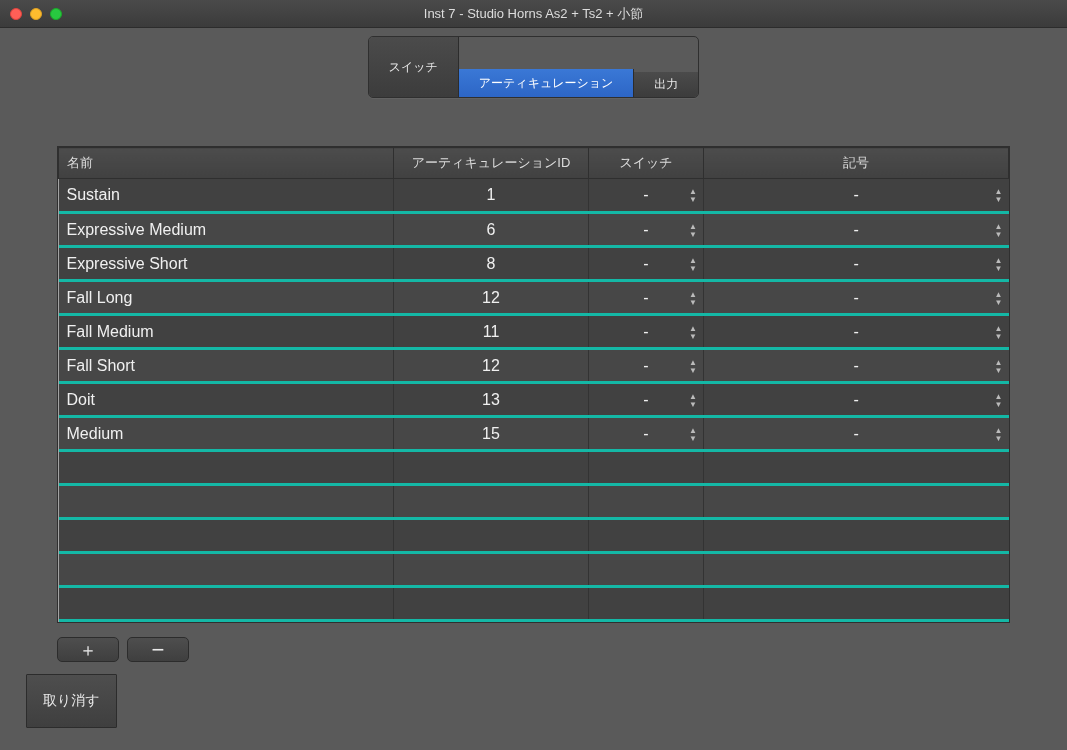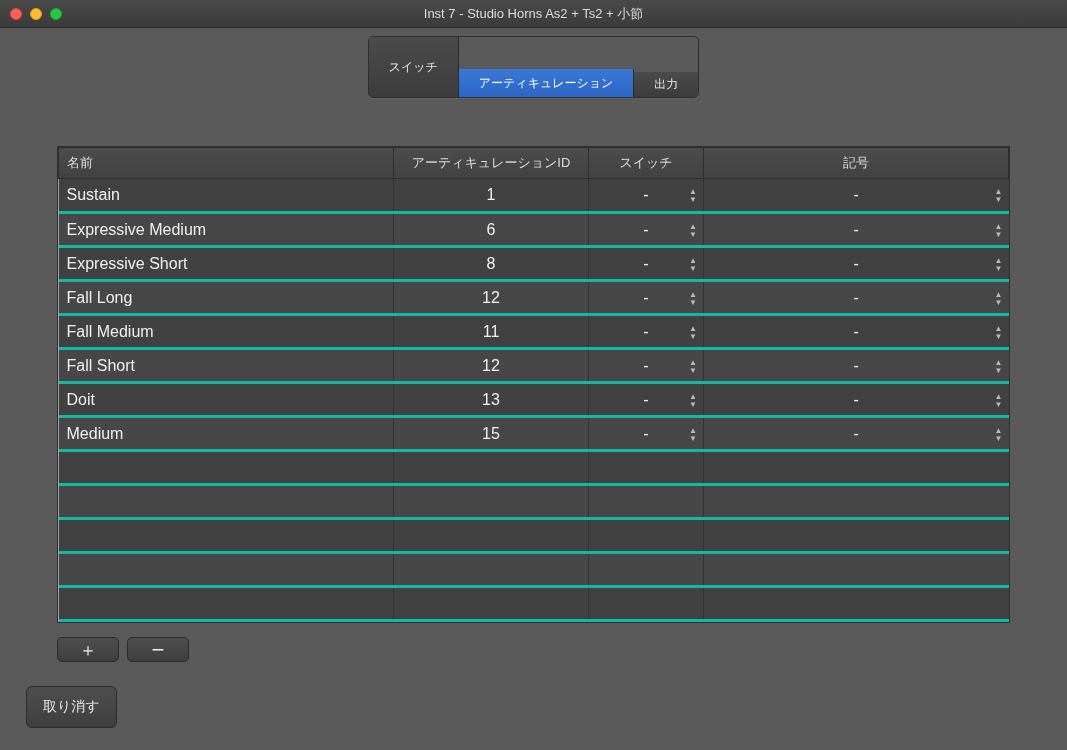--- a/index.html
+++ b/index.html
@@ -93,21 +93,21 @@
     .pill-btn {
       width:62px; height:25px; border-radius:5px;
       background:linear-gradient(#4e4e4e,#3f3f3f);
       border:1px solid #2c2c2c; color:#eaeaea;
       font-size:18px; line-height:1; cursor:pointer;
       display:flex; align-items:center; justify-content:center;
     }
     .pill-btn.minus { font-size:22px; }
     .footer-btn {
       position:absolute; left:26px; bottom:22px;
-      padding:11px 16px; border-radius:6px;
+      padding:17px 16px; border-radius:1px;
       background:linear-gradient(#4e4e4e,#3f3f3f);
       border:1px solid #2c2c2c; color:#eaeaea;
       font-size:14px; cursor:pointer;
     }
   </style>
 </head>
 <body>
 
 <div class="titlebar">
   <div class="traffic-lights">

